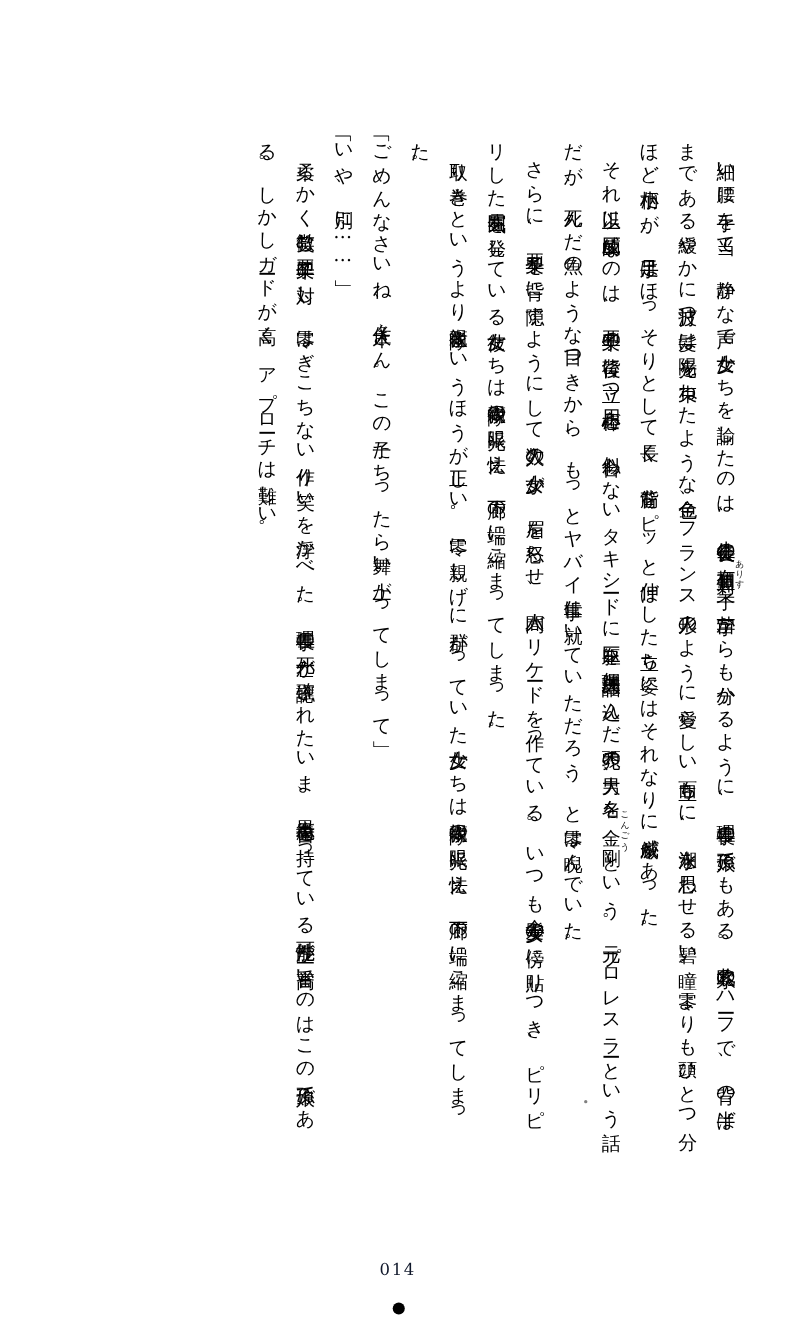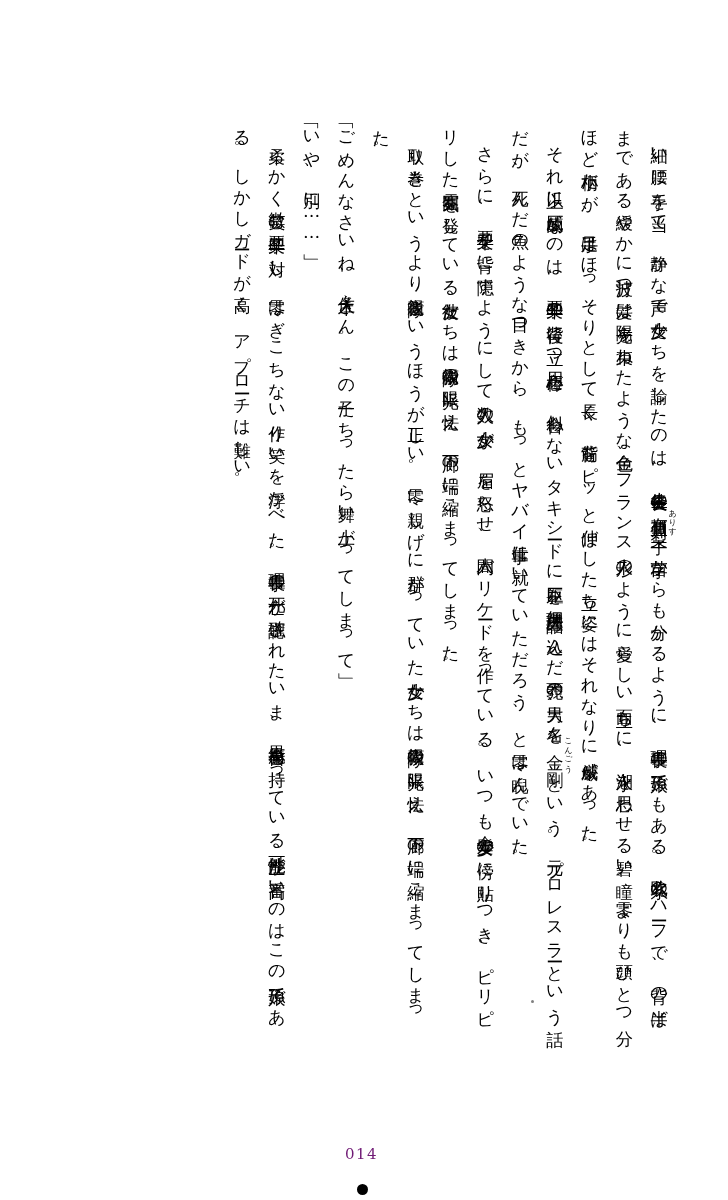--- a/index.html
+++ b/index.html
@@ -60,21 +60,21 @@
   }
 
   
   #folio {
     position: absolute;
     left: 345px;
     top: 1145px;
     font-family: "DejaVu Serif", "Liberation Serif", serif;
     font-size: 15px;
     letter-spacing: 1.5px;
-    color: #701a75;
+    color: #0f172a;
   }
 
   
   #printer-mark {
     position: absolute;
     left: 357px;
     top: 1184px;
     width: 11px;
     height: 11px;
     border-radius: 50%;

